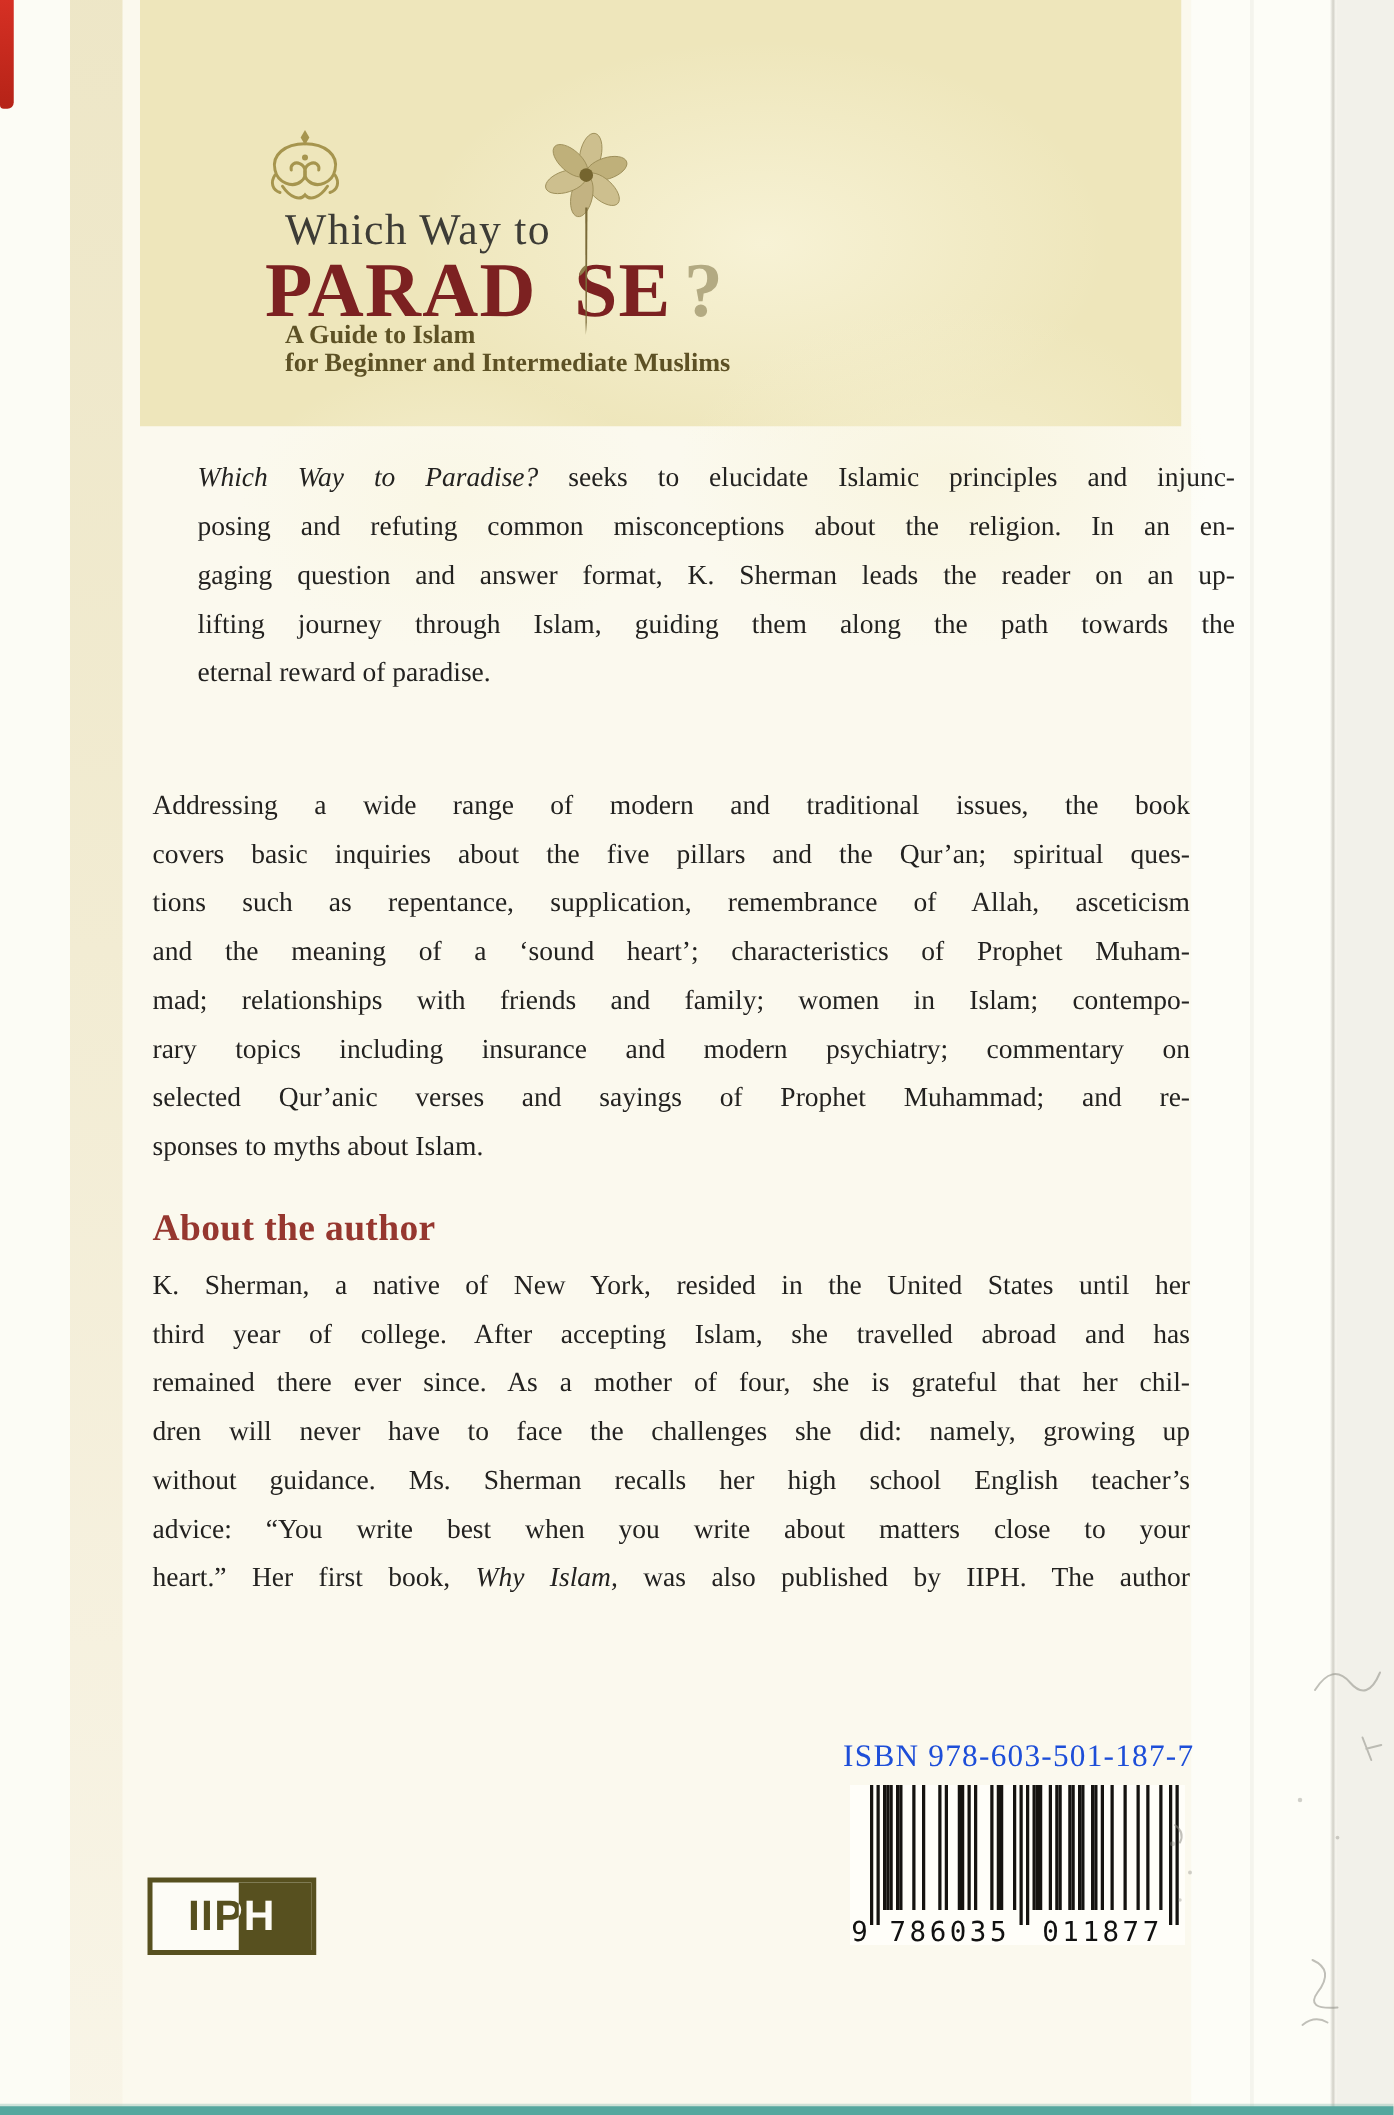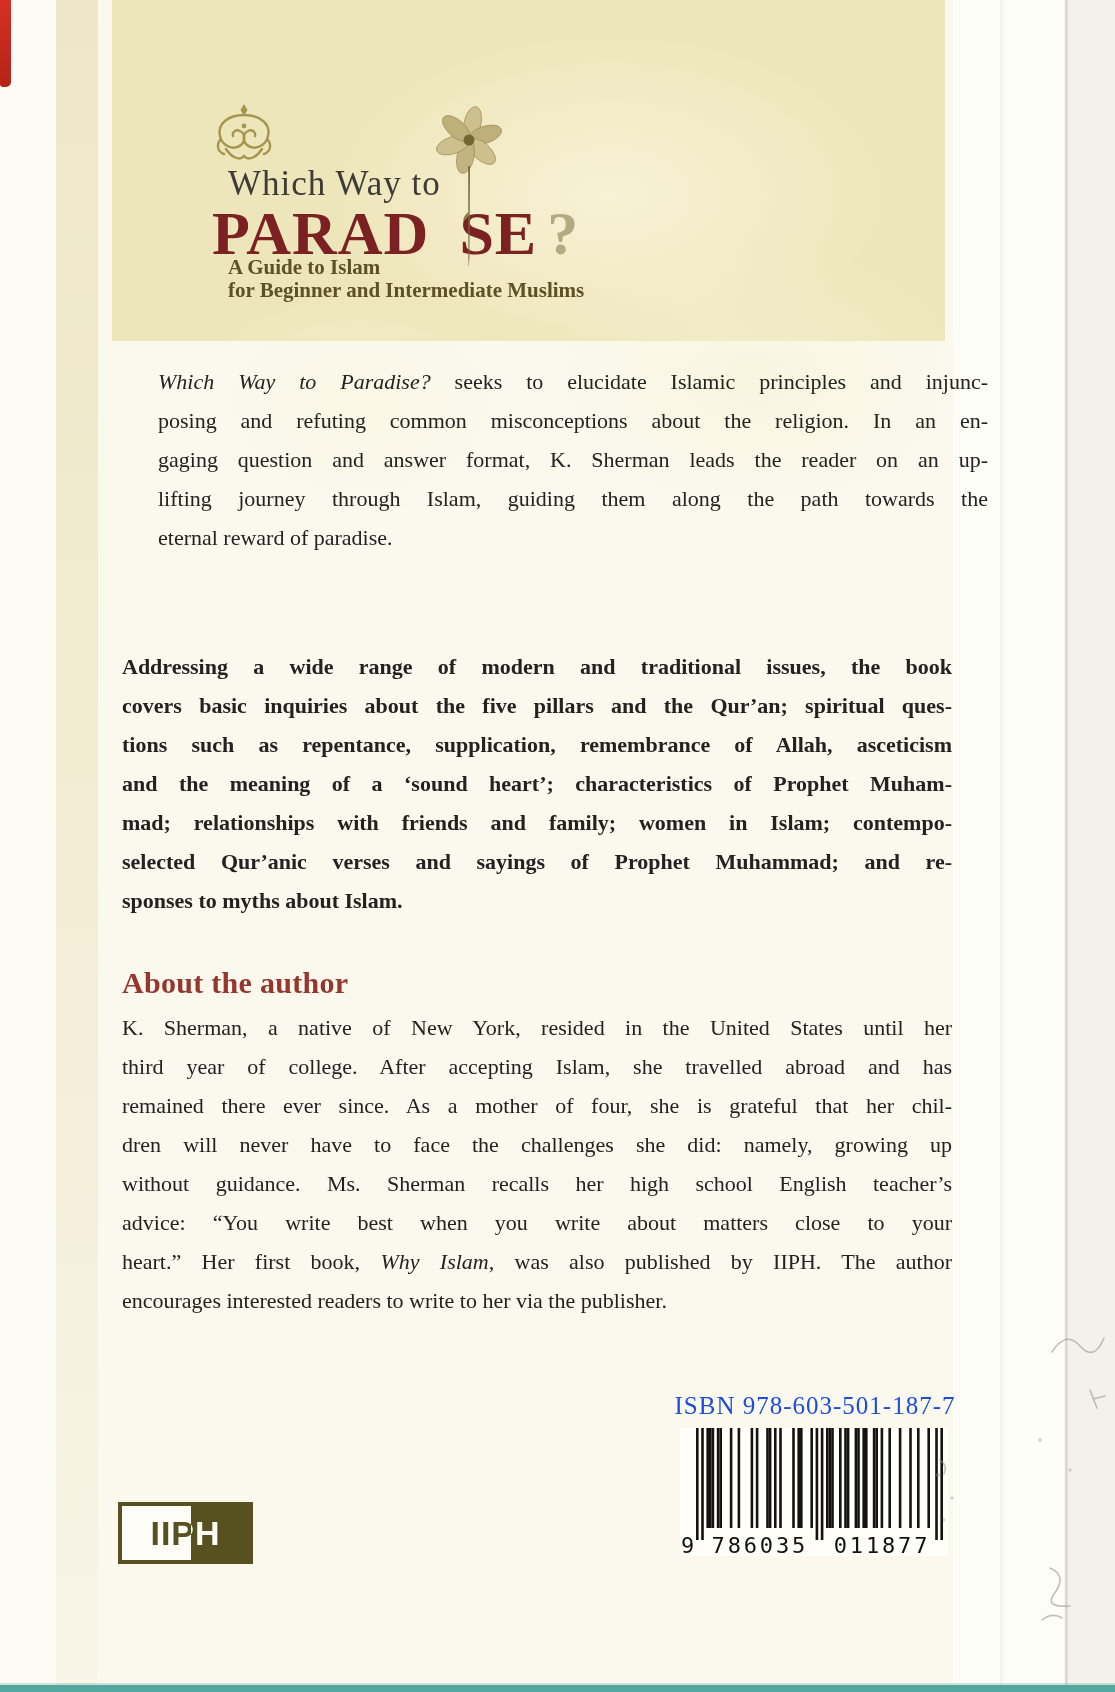--- a/index.html
+++ b/index.html
@@ -37,21 +37,21 @@
     letter-spacing:1px; z-index:2; white-space:nowrap; }
   .title-row { position:absolute; left:212px; top:202px; font-weight:bold; font-size:62px;
     line-height:1; color:#7c2121; letter-spacing:1px; z-index:2; white-space:nowrap; }
   .stem-gap { display:inline-block; width:30px; }
   .qmark { color:#b3aa82; margin-left:10px; }
   .subtitle { position:absolute; left:228px; top:256px; font-weight:bold; font-size:21px;
     line-height:23px; color:#5d5125; z-index:2; }
   
   .text-col { position:absolute; left:122px; width:830px; color:#232220; font-size:22px;
     line-height:39px; z-index:2; }
-  #para1 { top:362px;margin-left:36px; } #para2 { top:647px;font-weight:bold; } #about-para { top:1008px; }
+  #para1 { top:362px;margin-left:36px; } #para2 { top:624px; } #about-para { top:1008px; }
   .tline { text-align:justify; text-align-last:justify; white-space:normal; }
   .tline.last { text-align-last:left; }
   .about-heading { position:absolute; left:122px; top:966px; font-size:30px; font-weight:bold;
     color:#96372f; letter-spacing:.3px; z-index:2; }
   
   .isbn { position:absolute; left:650px; top:1392px; width:330px; text-align:center;
     font-size:25px; color:#1d4ed8; letter-spacing:1px; z-index:2;font-family:Liberation Serif, serif; }
   #barcode-svg { position:absolute; left:680px; top:1428px; z-index:2; background:#fffef9; }
   .bctxt { font-family:"DejaVu Sans Mono", monospace; font-size:22px; fill:#111; }
   .iiph { position:absolute; left:118px; top:1502px; width:127px; height:54px;
@@ -119,34 +119,34 @@
       <div class="tline">gaging question and answer format, K. Sherman leads the reader on an up-</div>
       <div class="tline">lifting journey through Islam, guiding them along the path towards the</div>
       <div class="tline last">eternal reward of paradise.</div>
     </div>
   <div id="para2" class="text-col">
       <div class="tline">Addressing a wide range of modern and traditional issues, the book</div>
       <div class="tline">covers basic inquiries about the five pillars and the Qur’an; spiritual ques-</div>
       <div class="tline">tions such as repentance, supplication, remembrance of Allah, asceticism</div>
       <div class="tline">and the meaning of a ‘sound heart’; characteristics of Prophet Muham-</div>
       <div class="tline">mad; relationships with friends and family; women in Islam; contempo-</div>
+      <div class="tline">rary topics including insurance and modern psychiatry; commentary on</div>
       <div class="tline">selected Qur’anic verses and sayings of Prophet Muhammad; and re-</div>
       <div class="tline last">sponses to myths about Islam.</div>
     </div>
 
   <div class="about-heading">About the author</div>
   <div id="about-para" class="text-col">
       <div class="tline">K. Sherman, a native of New York, resided in the United States until her</div>
       <div class="tline">third year of college. After accepting Islam, she travelled abroad and has</div>
       <div class="tline">remained there ever since. As a mother of four, she is grateful that her chil-</div>
       <div class="tline">dren will never have to face the challenges she did: namely, growing up</div>
       <div class="tline">without guidance. Ms. Sherman recalls her high school English teacher’s</div>
       <div class="tline">advice: “You write best when you write about matters close to your</div>
       <div class="tline">heart.” Her first book, <i>Why Islam,</i> was also published by IIPH. The author</div>
-      <div class="tline last">encourages interested readers to write to her via the publisher.</div>
     </div>
 
   <div class="isbn">ISBN 978-603-501-187-7</div>
   <svg id="barcode-svg" width="268" height="128" viewBox="0 0 268 128">
       <rect x="16.0" y="0" width="2.6" height="112" fill="#151310"></rect>
       <rect x="21.2" y="0" width="2.6" height="112" fill="#151310"></rect>
       <rect x="26.4" y="0" width="2.6" height="100" fill="#151310"></rect>
       <rect x="29.0" y="0" width="2.6" height="100" fill="#151310"></rect>
       <rect x="31.6" y="0" width="2.6" height="100" fill="#151310"></rect>
       <rect x="36.8" y="0" width="2.6" height="100" fill="#151310"></rect>

